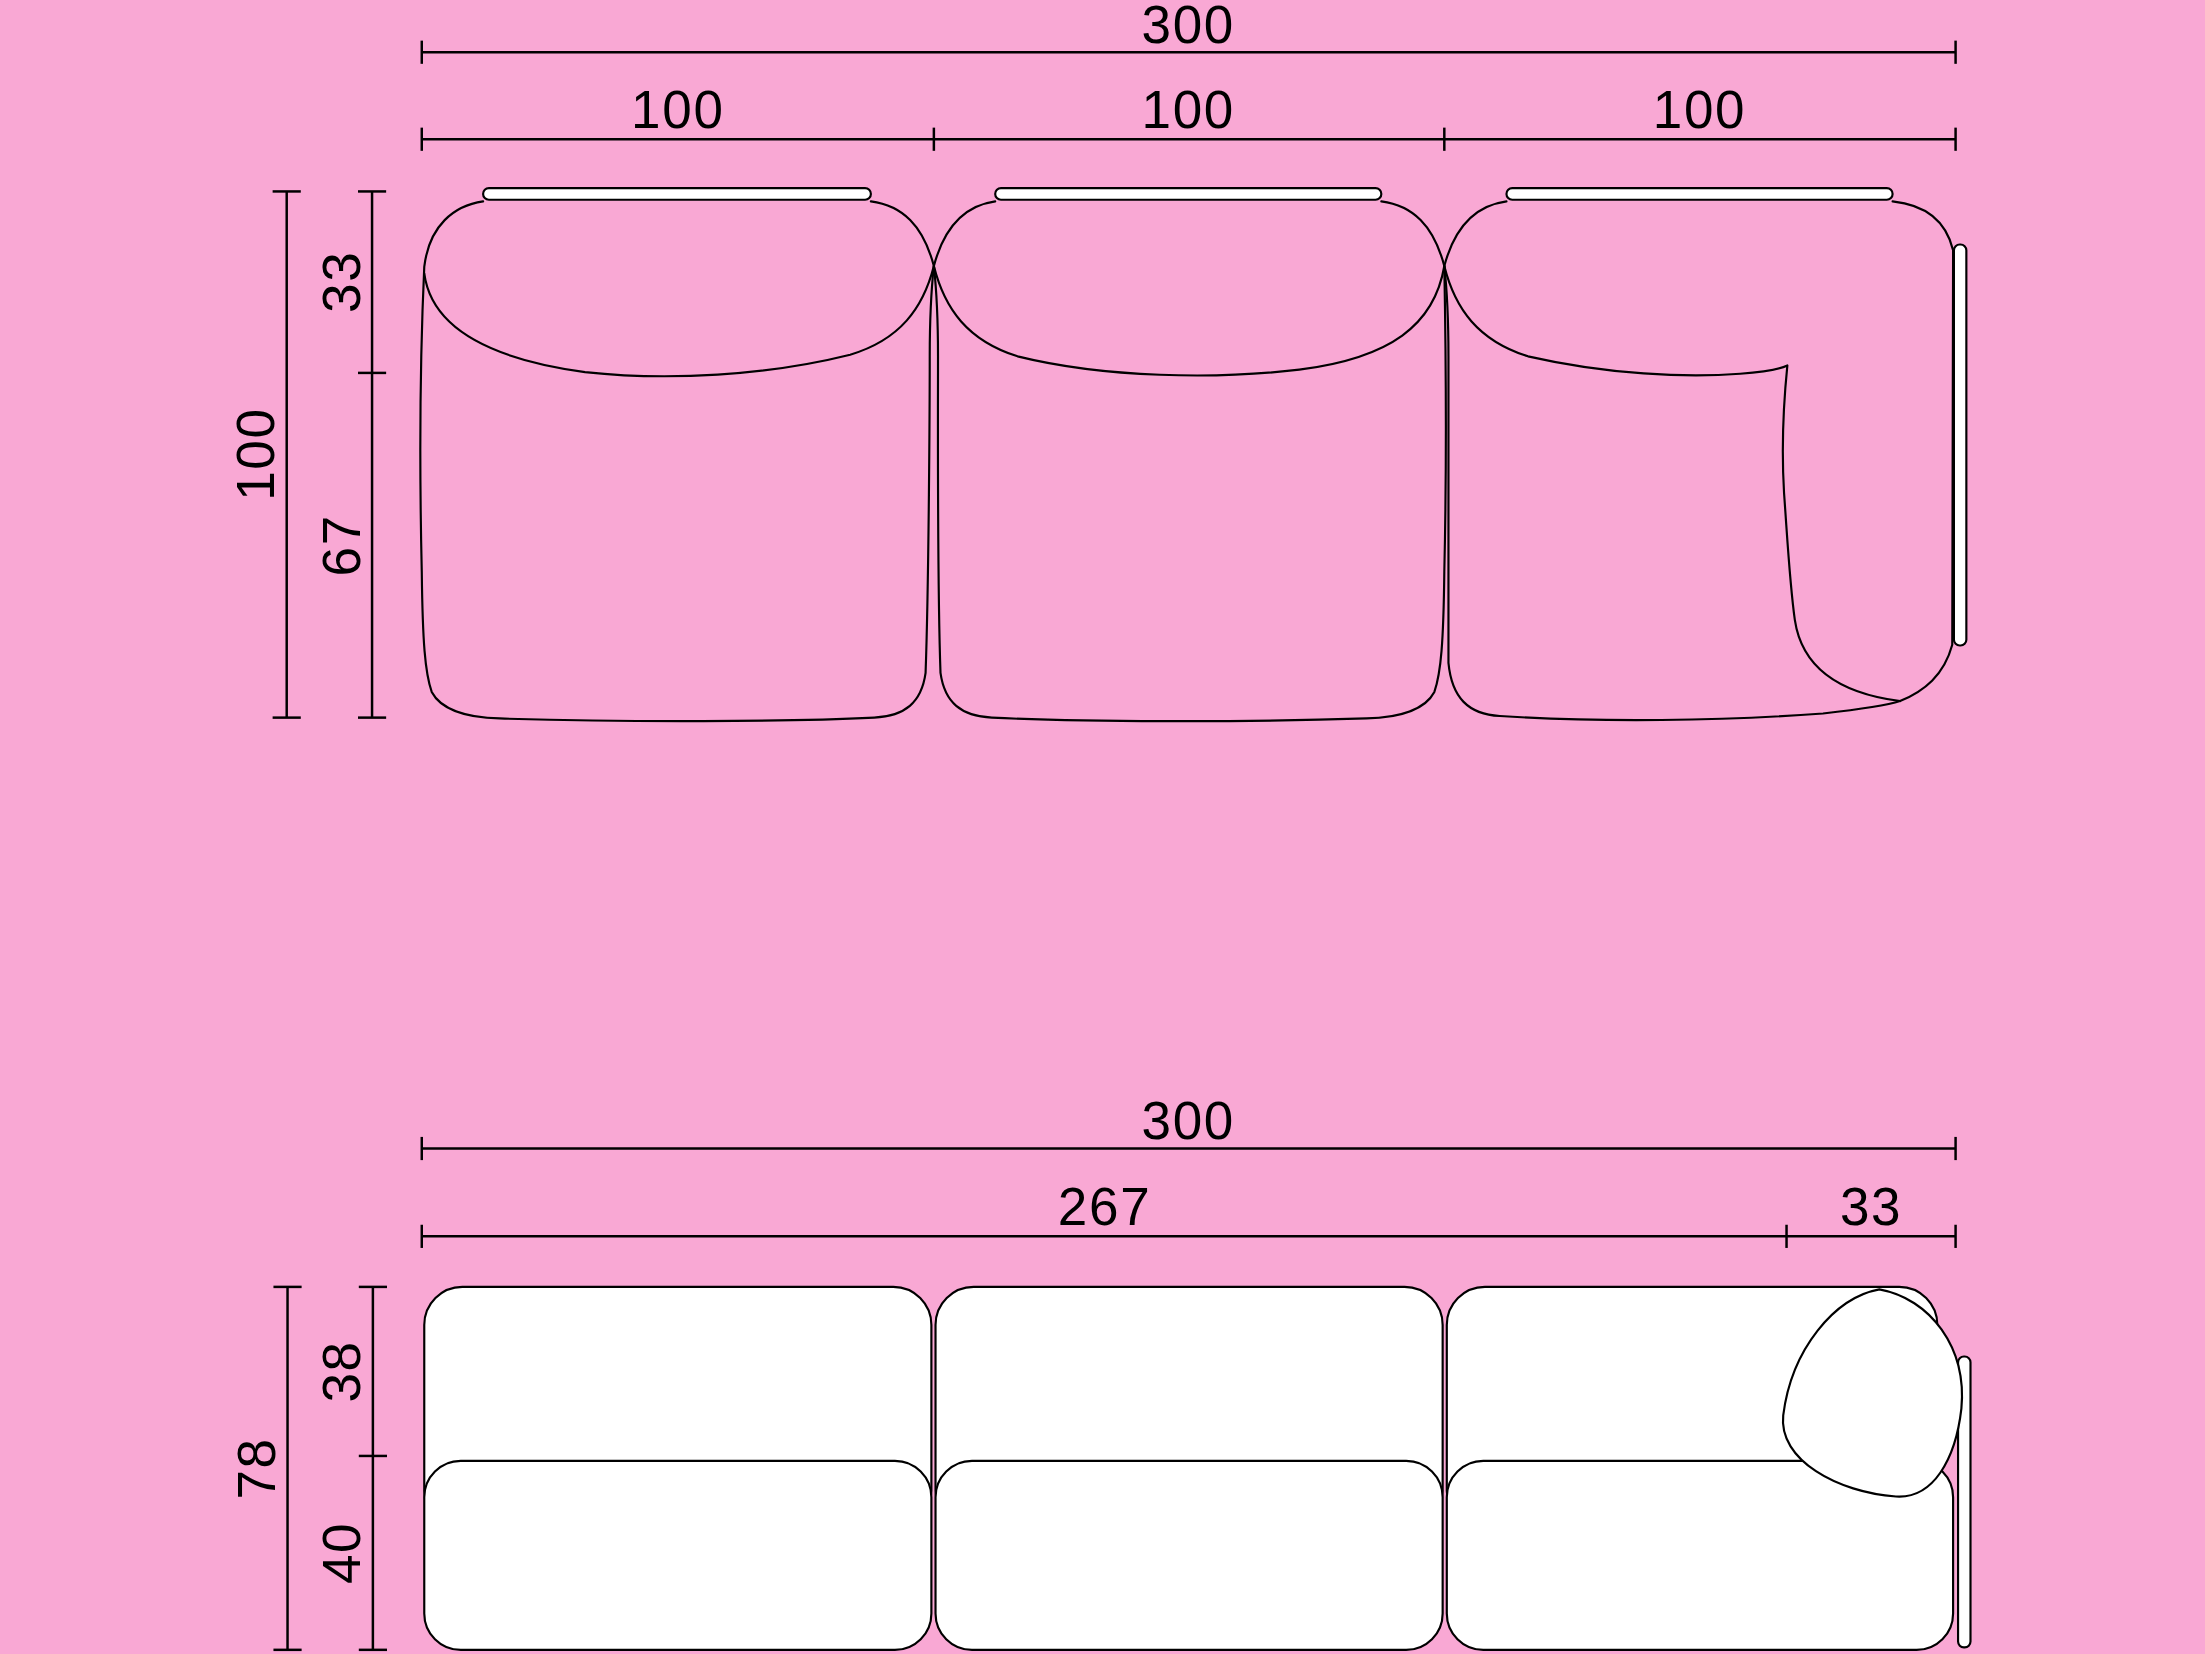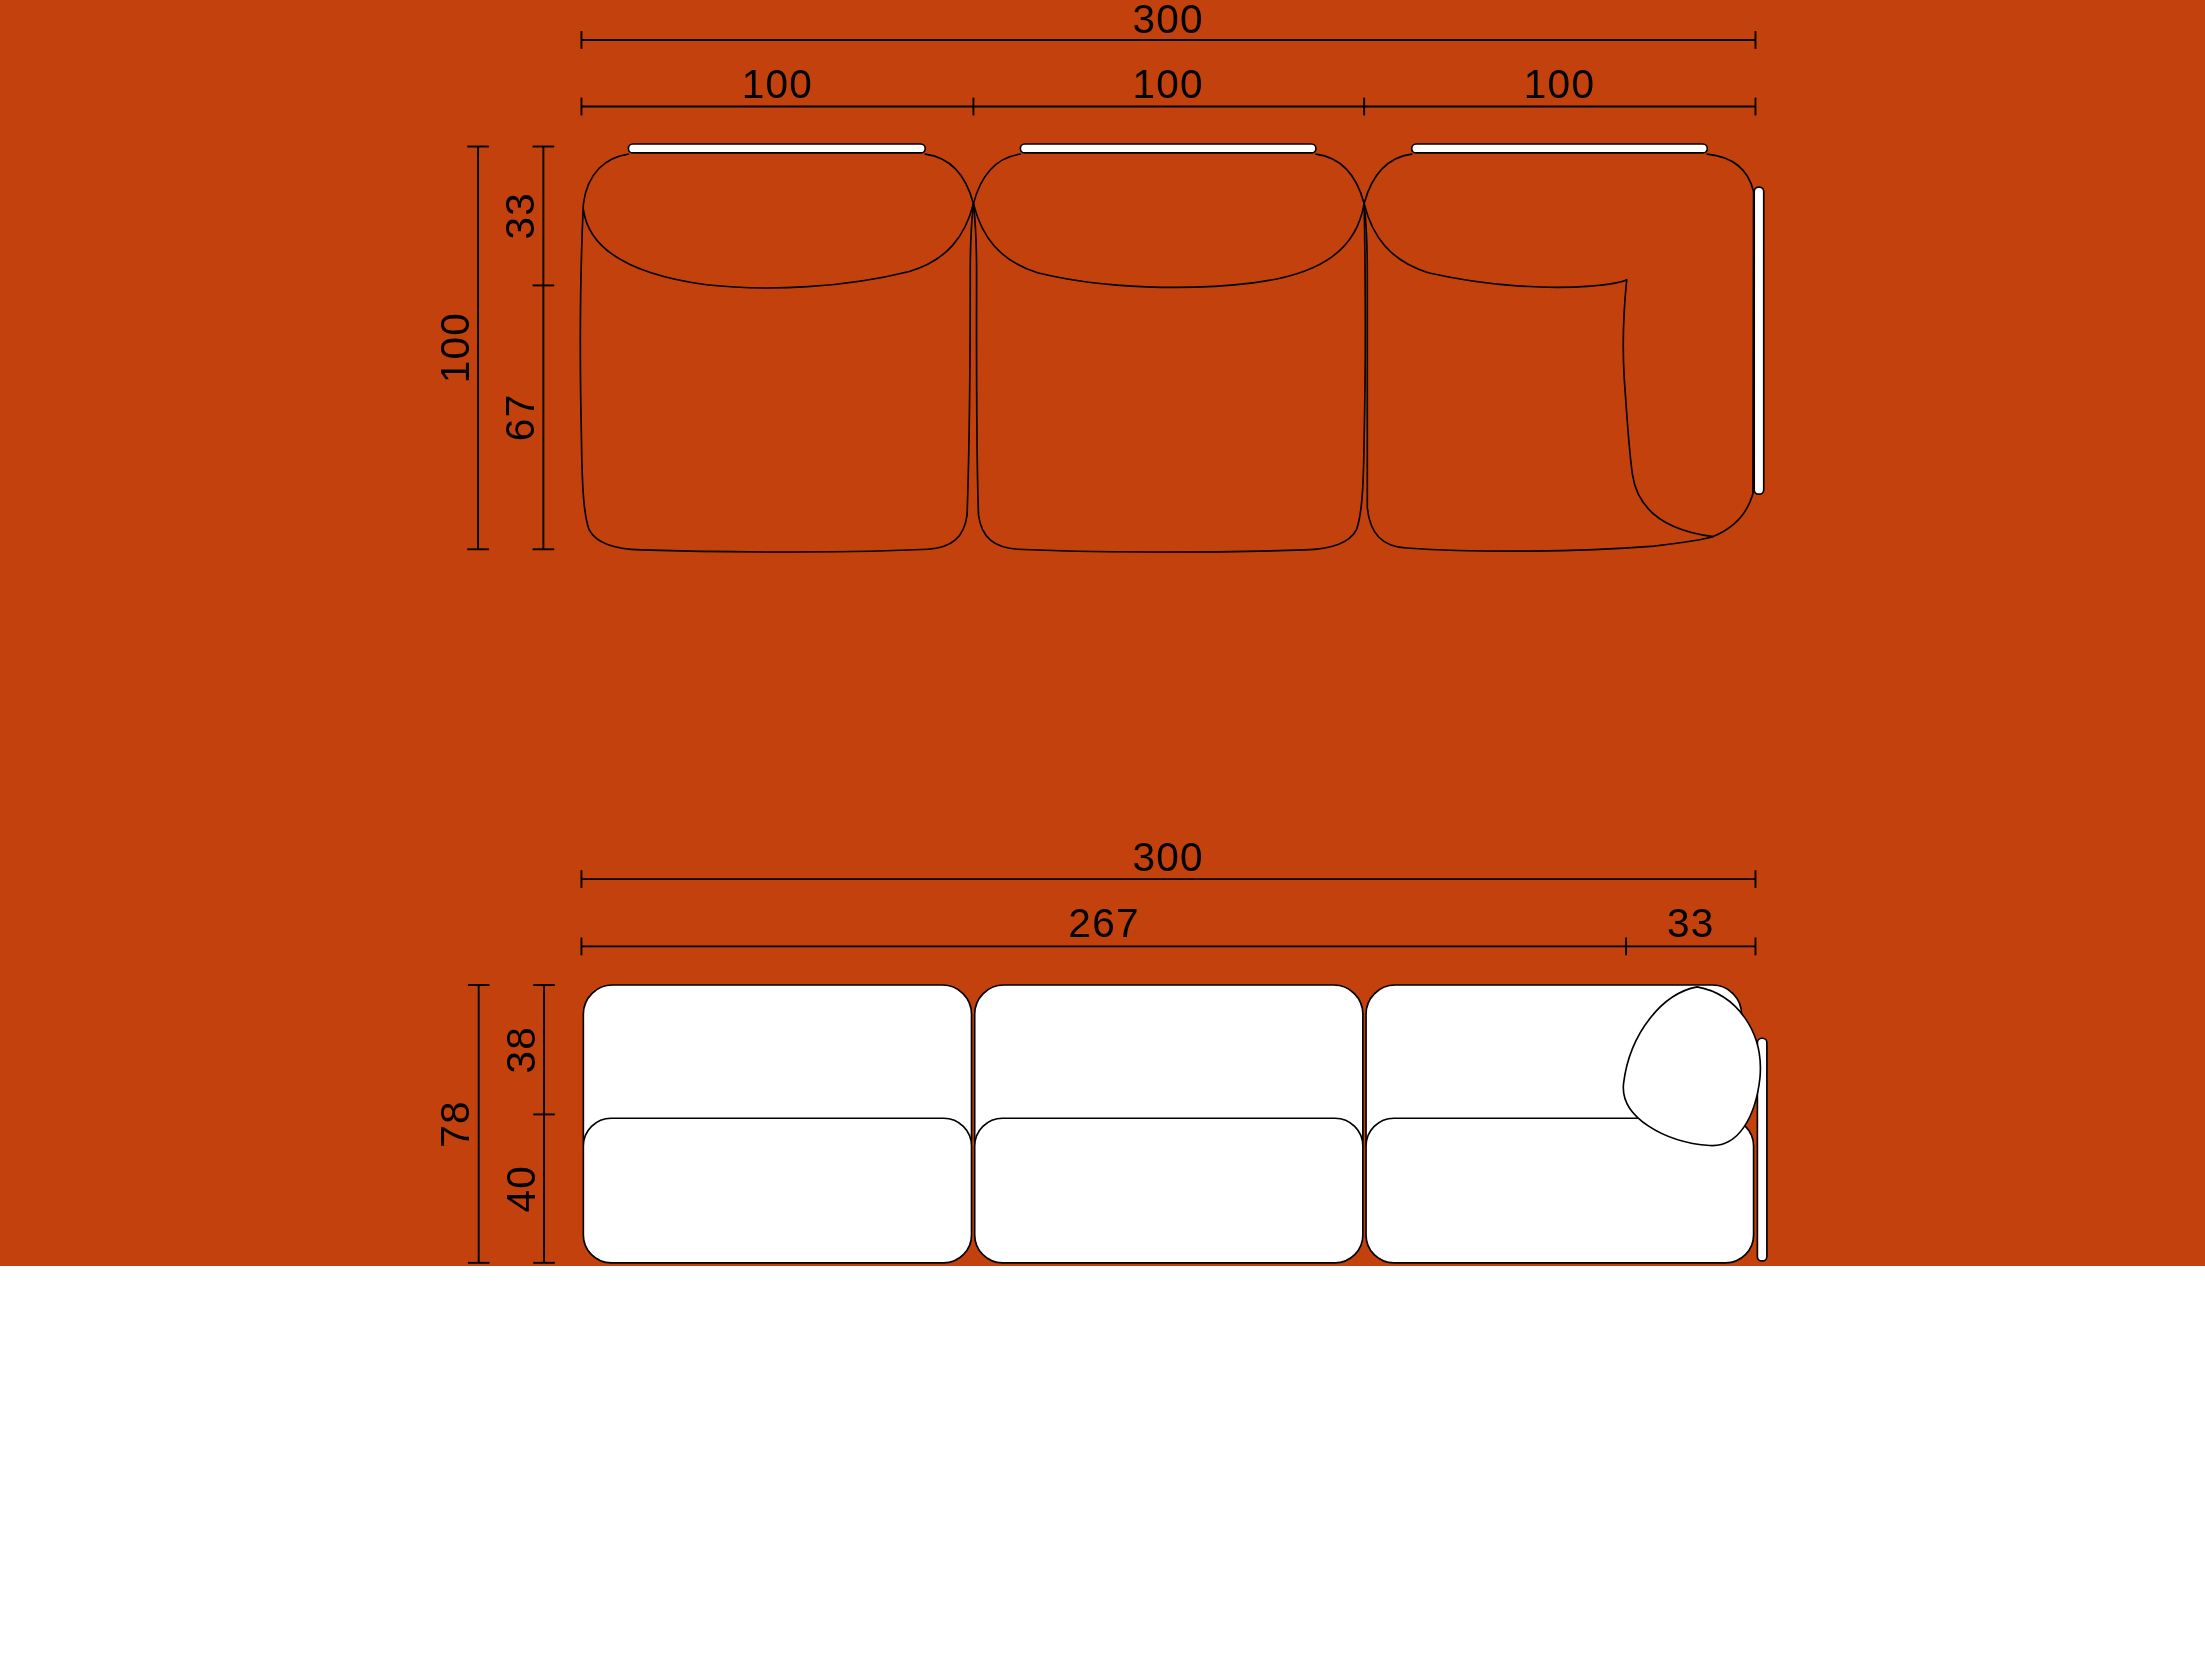--- a/index.html
+++ b/index.html
@@ -3,22 +3,22 @@
 <meta charset="utf-8">
 <style>
   html, body {
     margin: 0;
     padding: 0;
     background: #ffffff;
   }
   .canvas {
     position: relative;
     width: 2205px;
-    height: 1266px;
-    background: #c2410c;
+    height: 1654px;
+    background: #f9a8d4;
     overflow: hidden;
   }
   svg {
     display: block;
     width: 100%;
     height: 100%;
   }
   .outline {
     fill: none;
     stroke: #000000;

